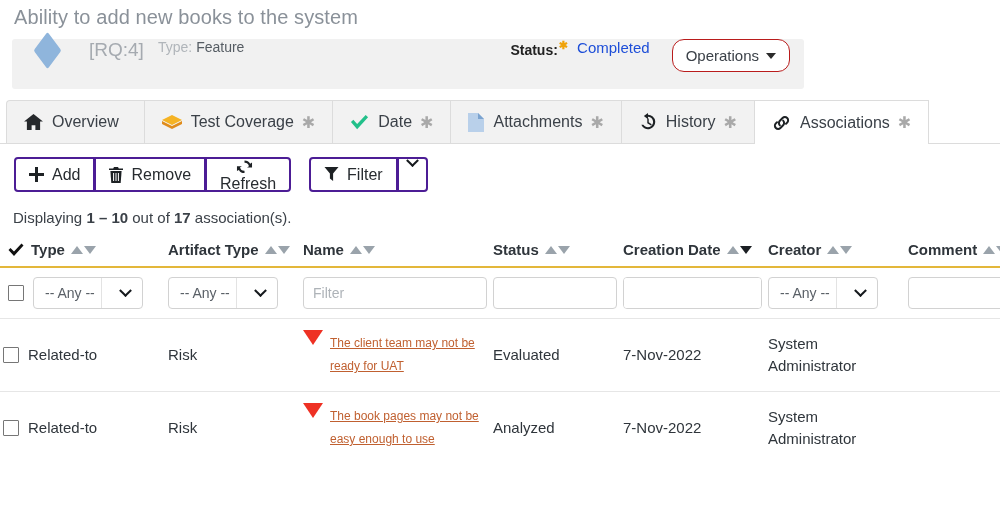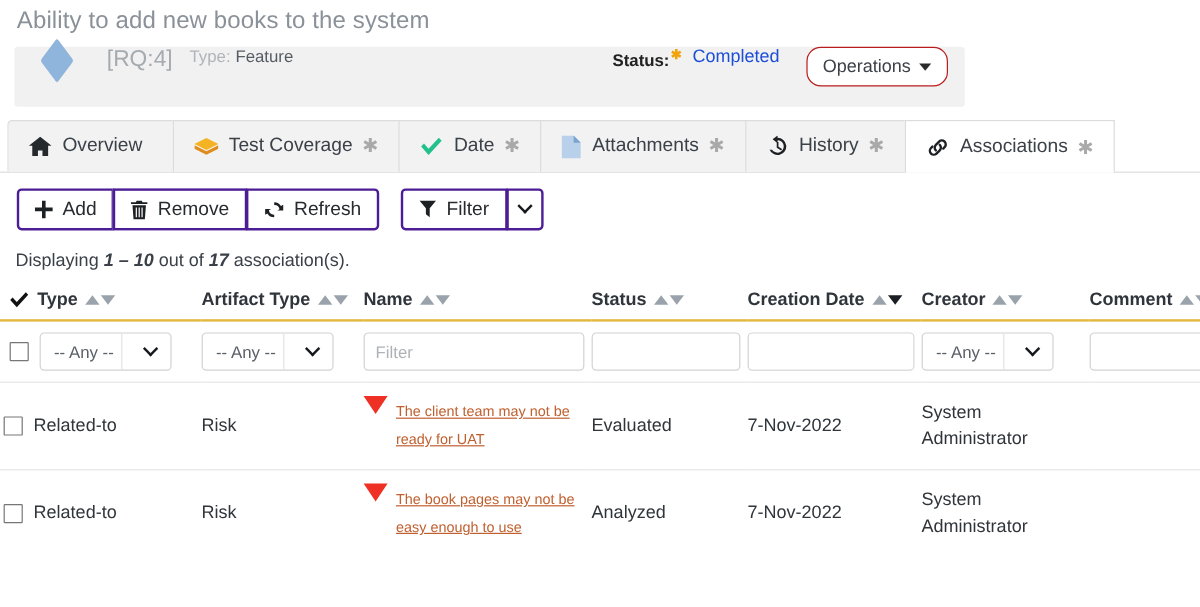--- a/index.html
+++ b/index.html
@@ -114,32 +114,32 @@
     height: 35px;
     padding: 0 13px;
     font-size: 16px;
     color: #272b2f;
     display: flex; align-items: center;
     cursor: pointer;
     margin-left: -1px;
     white-space: nowrap;
   }
   .tbtn:first-child { margin-left: 0; border-top-left-radius: 4px; border-bottom-left-radius: 4px; }
-  .tbtn:last-child { border-top-right-radius: 4px; border-bottom-right-radius: 4px; }
+  .tbtn:last-child { border-top-right-radius: 4px; border-bottom-right-radius: 4px; flex-direction: column; }
   .tbtn .b-ico { margin-right: 8px; display: flex; align-items: center; }
   .grp-gap { width: 18px; }
   .tbtn.caret-only { padding: 0 9px; }
 
   
   .displaying {
     padding: 17px 0 0 13px;
     font-size: 15px;
     color: #3b4148;
   }
-  .displaying b { font-weight: 700; font-style: italic; }
+  .displaying b { font-weight: 700; }
 
   
   .grid { margin-top: 15px; width: 1010px; }
   table { border-collapse: collapse; table-layout: fixed; width: 1010px; }
   thead th {
     text-align: left;
     font-size: 15px;
     font-weight: 600;
     color: #2f353b;
     padding: 0 0 8px 0;

